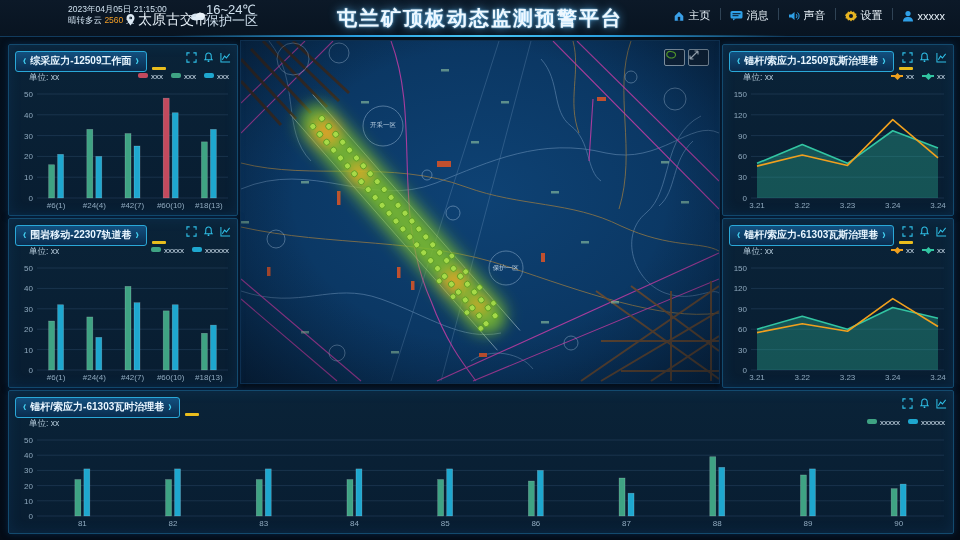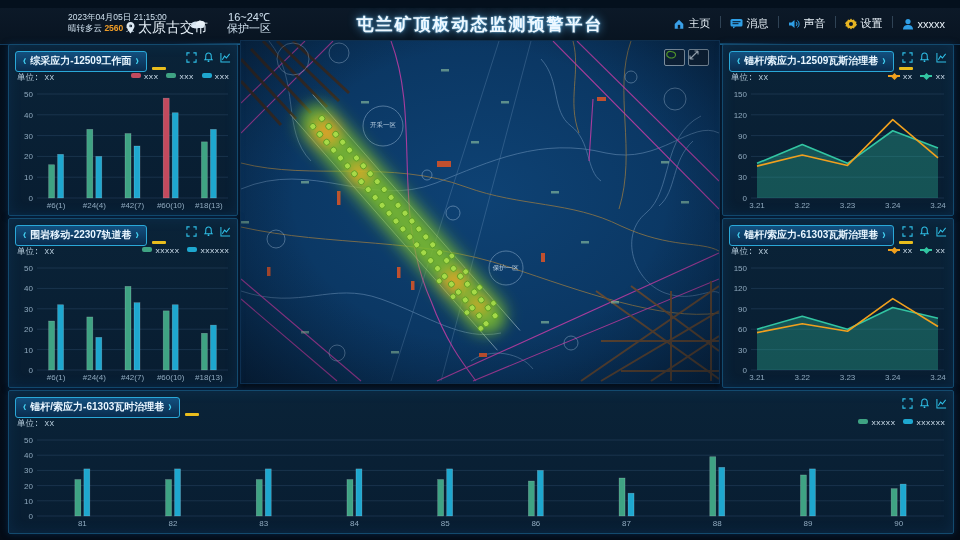--- a/index.html
+++ b/index.html
@@ -1,46 +1,46 @@
 <!DOCTYPE html>
 <html><head>
 <meta charset="utf-8">
 <style>
   html,body{margin:0;padding:0;background:#030b15;}
   body{width:960px;height:540px;position:relative;overflow:hidden;
        font-family:"Liberation Sans",sans-serif;color:#dce8f2;
        background:linear-gradient(180deg,#04101d 0%,#050f1c 60%,#040c17 100%);}
   
-  .header{position:absolute;left:0;top:8px;width:960px;height:36px;
+  .header{position:absolute;left:0;top:0;width:960px;height:36px;
           background:linear-gradient(180deg,#0c1928 0%,#081421 100%);
           border-bottom:1px solid #123c5e;}
   .header::after{content:"";position:absolute;left:18%;right:18%;bottom:-1px;height:2px;
           background:linear-gradient(90deg,transparent,#2aa0e0 30%,#49c6f2 50%,#2aa0e0 70%,transparent);}
   .hinfo{position:absolute;left:68px;top:4px;font-size:8.5px;line-height:11px;color:#cfe0ee;}
-  .safe-num{color:#ef9c26;font-weight:bold;}
+  .safe-num{color:#ef9c26;font-weight:normal;}
   .hloc{position:absolute;left:126px;top:11px;font-size:14px;color:#e6f0f8;display:flex;align-items:center;gap:3px;}
-  .hweather{position:absolute;left:190px;top:4px;font-size:11px;line-height:11px;color:#cfe0ee;display:flex;gap:21px;align-items:center;text-align:center;}
-  .htitle{position:absolute;left:0;right:0;top:5px;text-align:center;font-size:17px;font-weight:bold;
+  .hweather{position:absolute;left:190px;top:4px;font-size:13px;line-height:11px;color:#cfe0ee;display:flex;gap:0;align-items:center;}
+  .htitle{position:absolute;left:0;right:0;top:5px;text-align:center;font-size:20px;font-weight:bold;
           letter-spacing:2px;color:#eef8ff;text-shadow:0 0 10px rgba(90,190,255,.9),0 0 2px #9fdcff;}
   .hnav{position:absolute;right:6px;top:8px;display:flex;gap:0;}
   .nav-item{display:flex;align-items:center;gap:4px;padding:0 9px;font-size:11px;color:#e8f1f8;cursor:pointer;}
   .nav-sep{width:1px;height:12px;background:rgba(160,200,230,.25);}
   
   .panel{position:absolute;background:linear-gradient(180deg,#0a2338 0%,#081d31 100%);
          border:1px solid #134independent;border:1px solid #134a6e;border-radius:2px;
          box-shadow:inset 0 0 14px rgba(25,110,190,.14),0 0 6px rgba(10,60,110,.5);}
   .ph{position:absolute;left:6px;top:5px;right:6px;height:20px;}
   .cap{display:inline-flex;align-items:center;gap:4px;padding:2px 7px 3px 7px;
        background:linear-gradient(180deg,#12507f 0%,#0a2c4e 100%);
        border:1px solid #2aa8d8;border-radius:3px;font-size:10px;font-weight:bold;color:#e9f6ff;}
   .chev{font-style:normal;color:#43d2f2;font-weight:bold;transform:scaleY(1.4);}
   .dash{display:inline-block;width:14px;height:3px;background:#e9bd1d;border-radius:1px;margin-left:5px;vertical-align:bottom;margin-bottom:2px;}
   .picons{position:absolute;right:0;top:2px;display:flex;gap:6px;}
   .picons svg{cursor:pointer;}
-  .urow{position:absolute;left:8px;right:8px;top:27px;height:14px;font-size:8.5px;color:#b7cddd;font-family:Liberation Mono, monospace;}
+  .urow{position:absolute;left:20px;right:8px;top:27px;height:14px;font-size:8.5px;color:#b7cddd;}
   .legend{position:absolute;right:0;top:0;display:flex;gap:8px;align-items:center;font-size:8px;color:#cfe0ee;}
   .legend .sw{display:inline-block;width:10px;height:5px;border-radius:2px;margin-right:3px;vertical-align:1px;}
   .legend .lsw{display:inline-block;width:12px;height:2px;position:relative;margin-right:3px;vertical-align:2px;}
   .legend .lsw i{position:absolute;left:4px;top:-1.5px;width:5px;height:5px;transform:rotate(45deg);}
   .chart{position:absolute;left:4px;right:4px;top:43px;bottom:4px;}
   svg text.ax{fill:#8fa9be;font-size:8px;font-family:"Liberation Sans",sans-serif;}
   
   .p1{left:8px;top:44px;width:228px;height:170px;}
   .p2{left:8px;top:218px;width:228px;height:168px;}
   .p3{left:722px;top:44px;width:230px;height:170px;}

